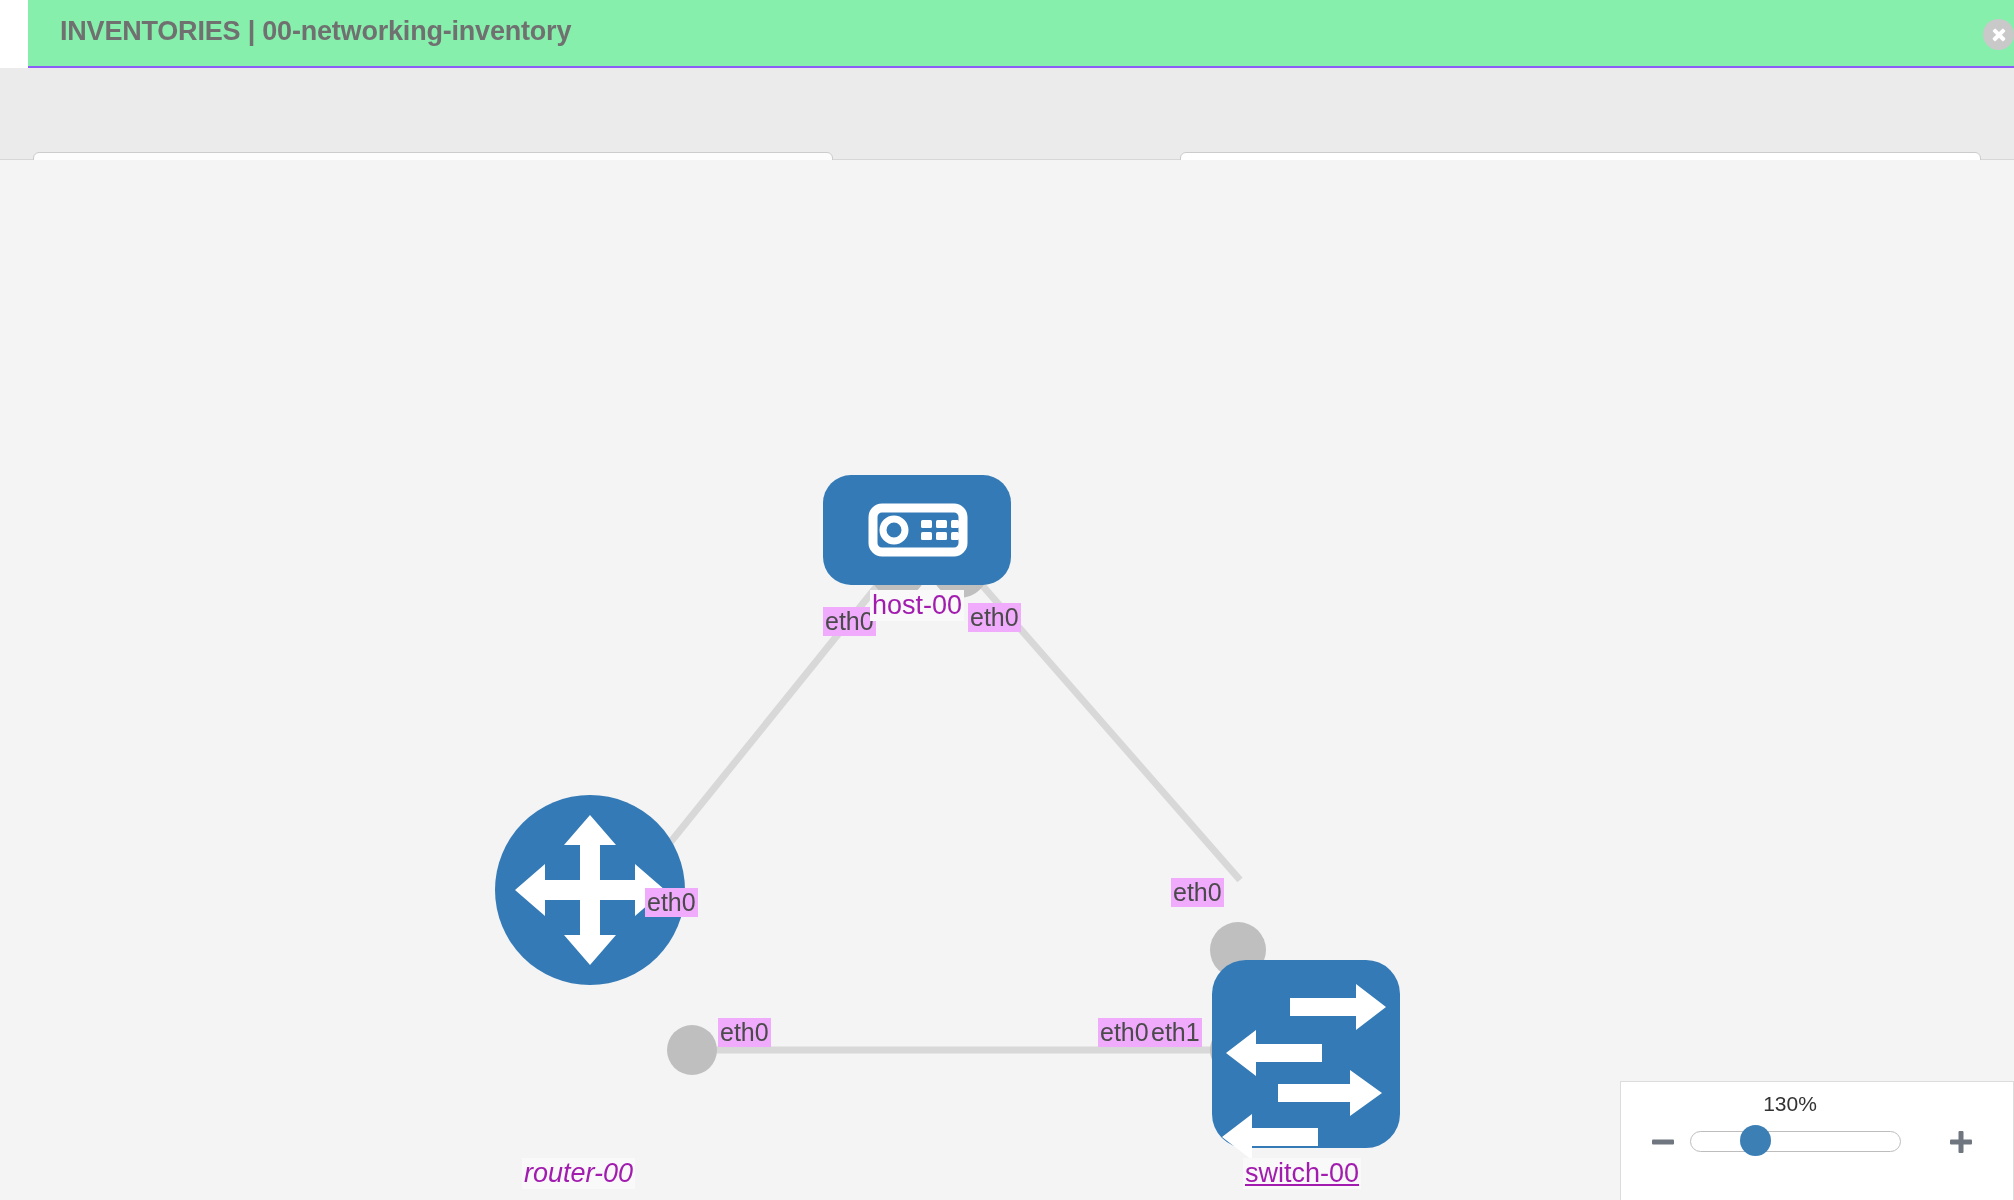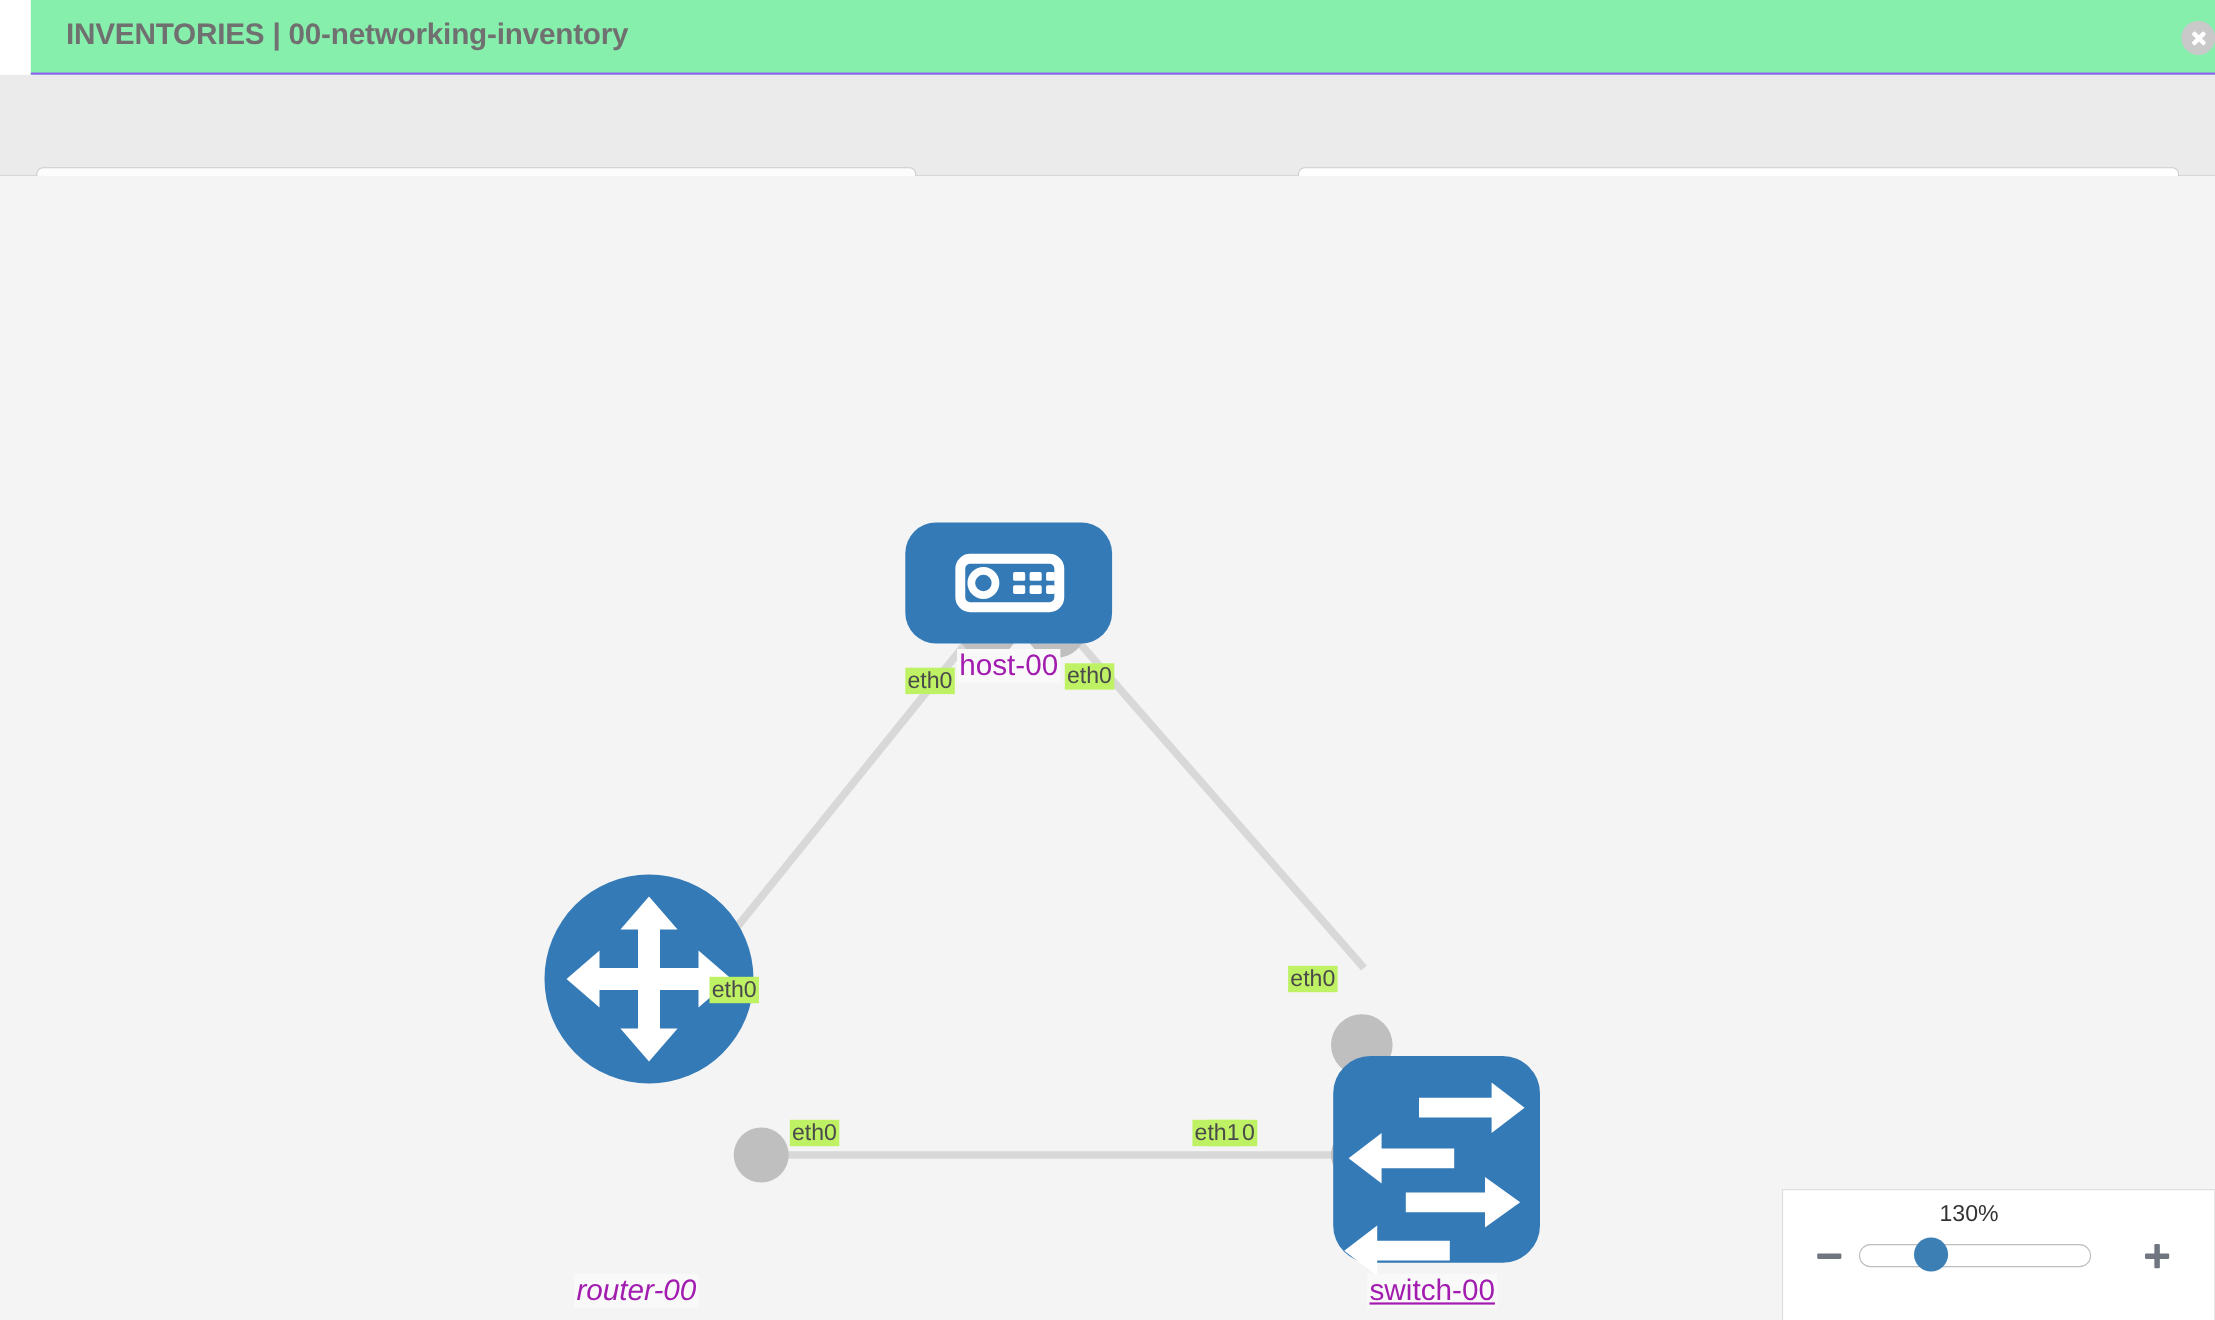--- a/index.html
+++ b/index.html
@@ -129,23 +129,23 @@
     position: absolute;
     background: #f9f9f9;
     color: #a21caf;
     font-size: 27px;
     white-space: nowrap;
     padding: 0 2px;
     pointer-events: none;
   }
   .iface-label {
     position: absolute;
-    background: #bef264;
+    background: #f0abfc;
     color: #4a4a4a;
-    font-size: 21px;
+    font-size: 25px;
     white-space: nowrap;
     padding: 0 2px;
     pointer-events: none;
     text-align: center;
   }
 
   
   .zoom-panel {
     position: absolute;
     left: 1620px; top: 1081px;
@@ -302,21 +302,21 @@
       </g>
     </g>
   </svg>
 
   <span class="iface-label" style="left:823px; top:447px;">eth0</span>
   <span class="iface-label" style="left:968px; top:443px;">eth0</span>
   <span class="iface-label" style="left:645px; top:728px;">eth0</span>
   <span class="iface-label" style="left:1171px; top:718px;">eth0</span>
   <span class="iface-label" style="left:718px; top:858px;">eth0</span>
   <span class="iface-label" style="left:1098px; top:858px;">eth0</span>
-  <span class="iface-label" style="left:1084px; top:858px;">eth1</span>
+  <span class="iface-label" style="left:1149px; top:858px;">eth1</span>
 
   <span class="node-label" style="left:870px; top:430px;">host-00</span>
   <span class="node-label" style="left:522px; top:998px;font-style:italic;">router-00</span>
   <span class="node-label" style="left:1243px; top:998px;text-decoration:underline;">switch-00</span>
 </div>
 
 <div class="zoom-panel">
   <div class="zoom-level">130%</div>
   <div class="zoom-minus" title="Zoom out"></div>
   <div class="zoom-track"></div>

